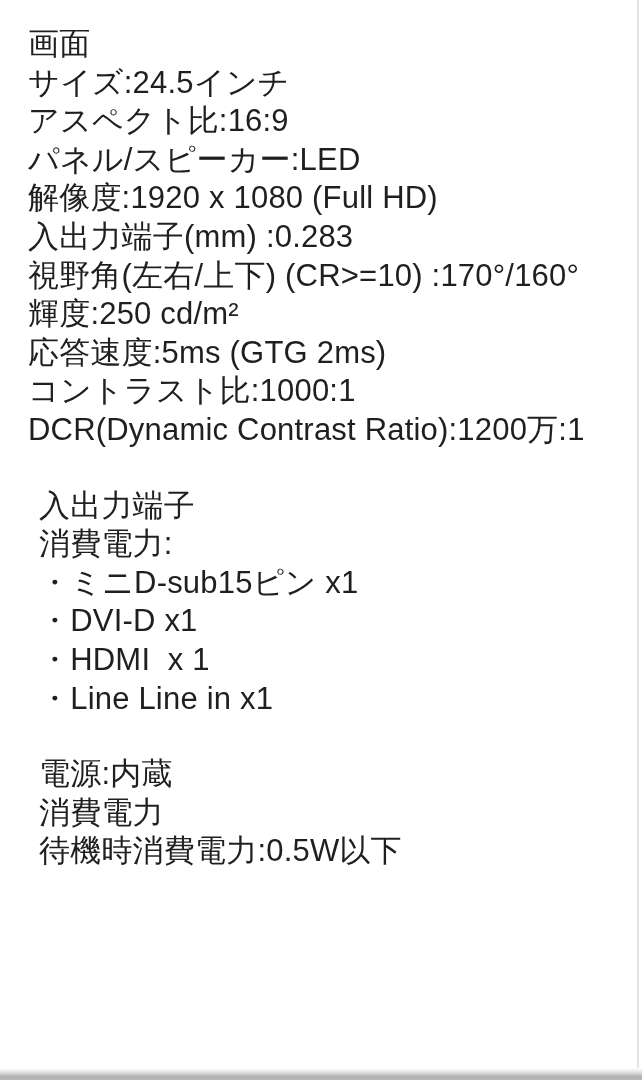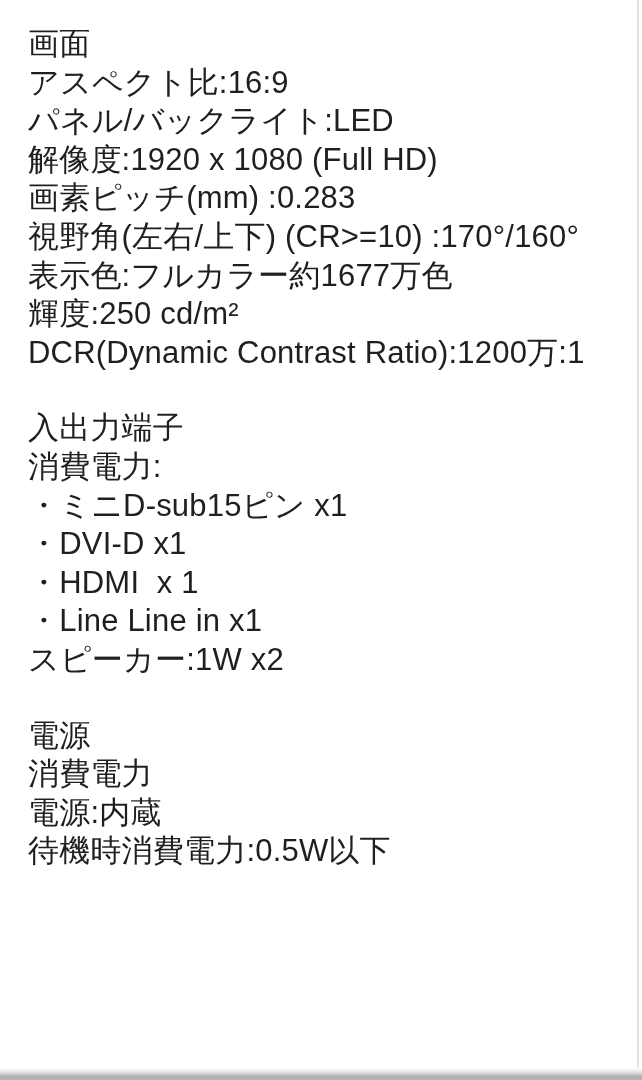--- a/index.html
+++ b/index.html
@@ -14,21 +14,21 @@
   .content {
     position: absolute;
     left: 28px;
     top: 25px;
     right: 14px;
     color: #1f1f1f;
     font-size: 31px;
     line-height: 38.6px;
     font-weight: 400;
   }
-  .section + .section { margin-top: 37px; }
+  .section + .section { margin-top: 37px; margin-left: 11px; }
   .line {
     white-space: pre;
     letter-spacing: 0.2px;
   }
   .right-edge {
     position: absolute;
     top: 0;
     right: 3px;
     width: 2px;
     height: 100%;
@@ -43,45 +43,45 @@
     background: linear-gradient(to bottom, #ffffff 0%, #e2e2e2 35%, #b2b2b2 70%, #b6b6b6 100%);
   }
 </style>
 </head>
 <body style="background: rgb(255, 255, 255);">
 
 <div class="content" id="content" style="color: rgb(31, 31, 31);">
     <section class="section">
     <div class="line section-title">画面</div>
     <div class="lines">
+        <div class="line">サイズ:24.5インチ</div>
         <div class="line">アスペクト比:16:9</div>
-        <div class="line">パネル/バックライト:LED</div>
+        <div class="line">パネル/スピーカー:LED</div>
         <div class="line">解像度:1920 x 1080 (Full HD)</div>
-        <div class="line">画素ピッチ(mm) :0.283</div>
+        <div class="line">入出力端子(mm) :0.283</div>
         <div class="line">視野角(左右/上下) (CR&gt;=10) :170°/160°</div>
-        <div class="line">表示色:フルカラー約1677万色</div>
         <div class="line">輝度:250 cd/m²</div>
+        <div class="line">応答速度:5ms (GTG 2ms)</div>
+        <div class="line">コントラスト比:1000:1</div>
         <div class="line">DCR(Dynamic Contrast Ratio):1200万:1</div>
       </div>
   </section>
     <section class="section">
     <div class="line section-title">入出力端子</div>
     <div class="lines">
         <div class="line">消費電力:</div>
         <div class="line">・ミニD-sub15ピン x1</div>
         <div class="line">・DVI-D x1</div>
         <div class="line">・HDMI  x 1</div>
         <div class="line">・Line Line in x1</div>
-        <div class="line">スピーカー:1W x2</div>
       </div>
   </section>
     <section class="section">
-    <div class="line section-title">電源</div>
     <div class="lines">
+        <div class="line">電源:内蔵</div>
         <div class="line">消費電力</div>
-        <div class="line">電源:内蔵</div>
         <div class="line">待機時消費電力:0.5W以下</div>
       </div>
   </section>
   </div>
 
 <div class="right-edge" style="background: rgb(227, 227, 227);"></div>
 <div class="bottom-bar"></div>
 
 </body></html>

